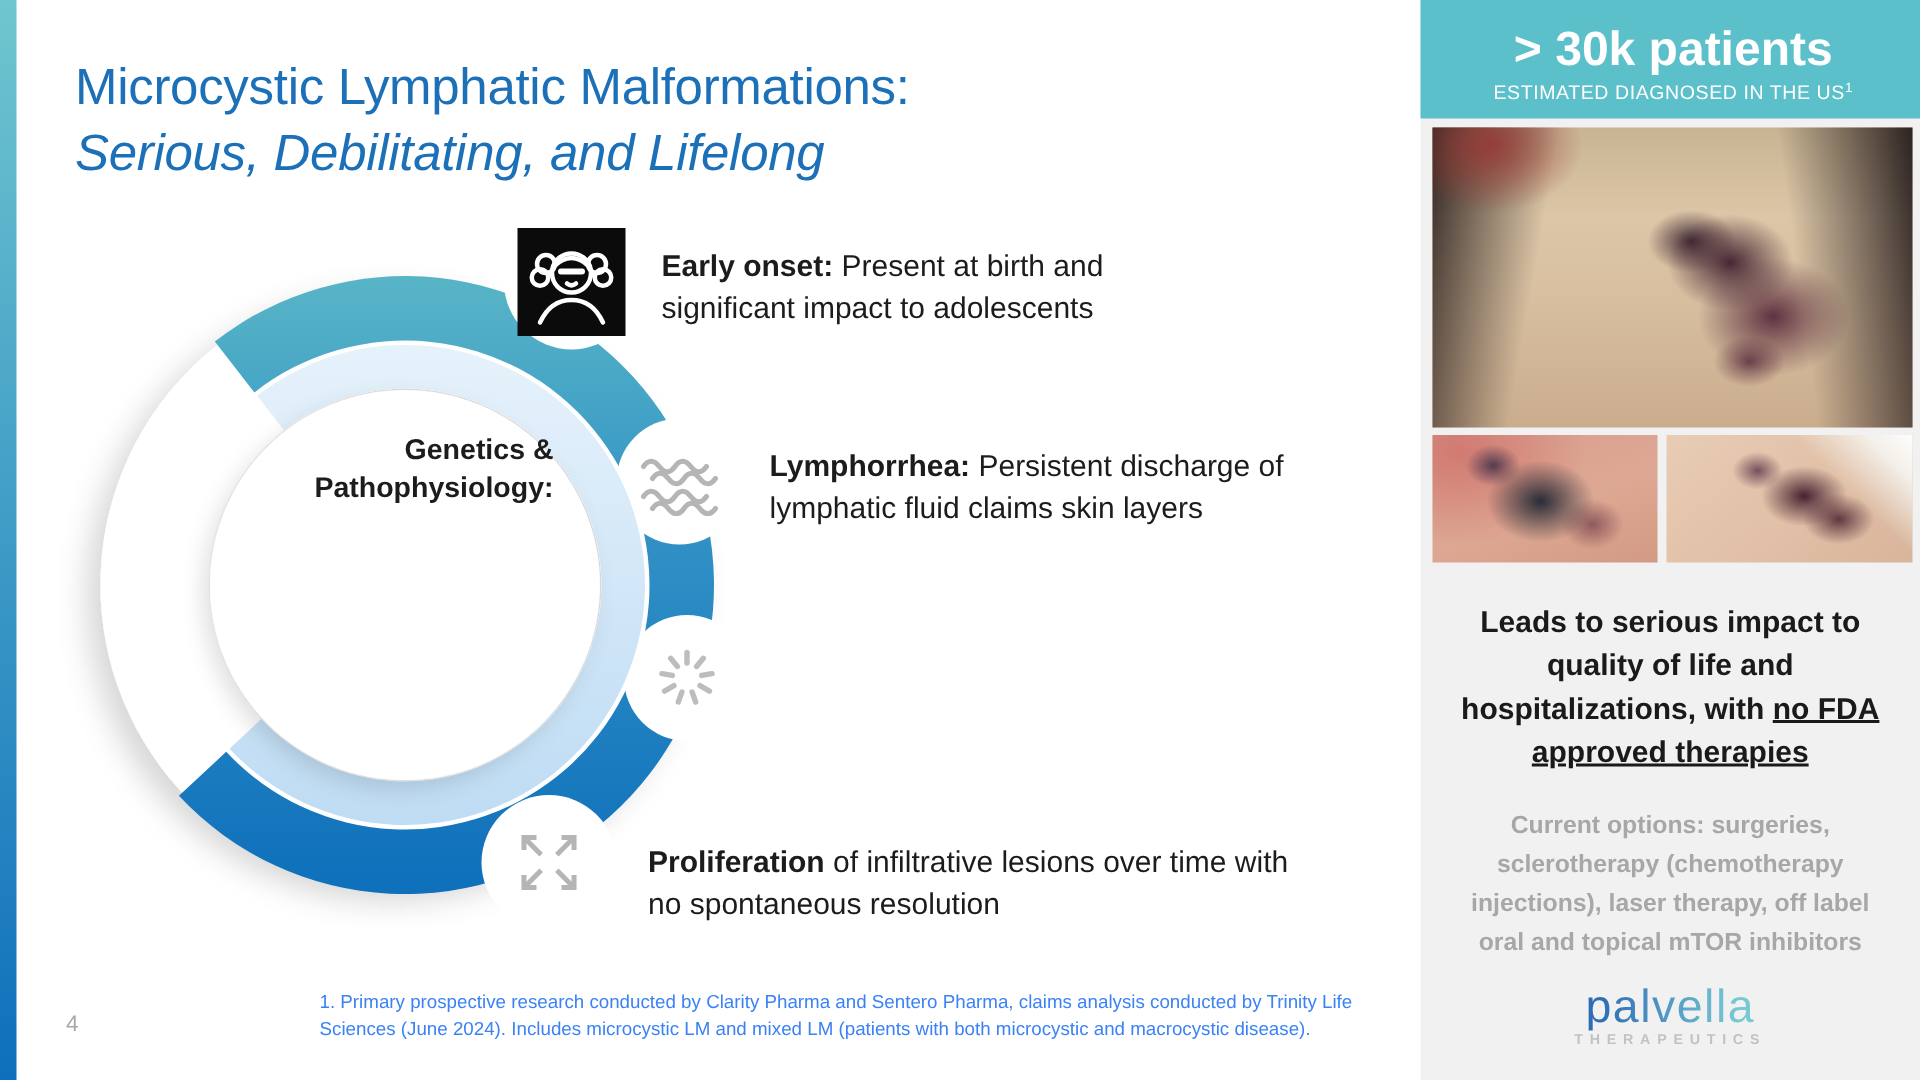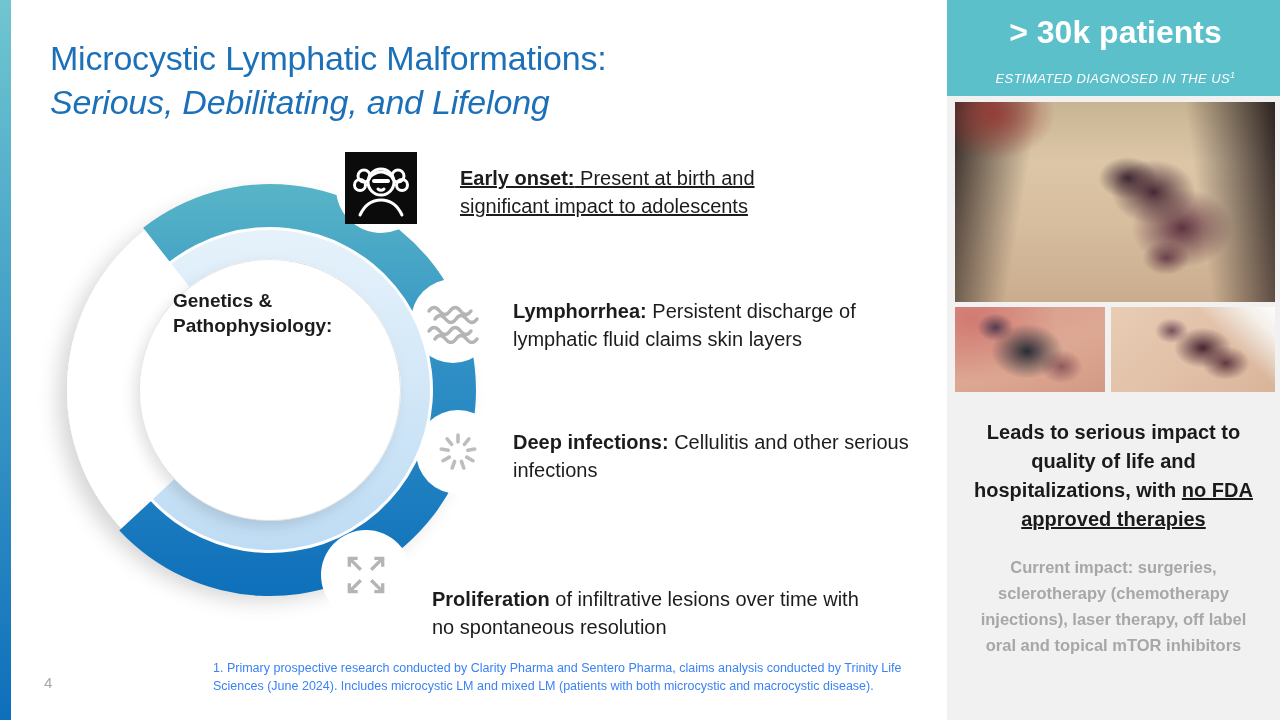--- a/index.html
+++ b/index.html
@@ -9,40 +9,40 @@
     -webkit-font-smoothing:antialiased;
   }
   
   .left-bar{position:absolute;left:0;top:0;width:11px;height:720px;
     background:linear-gradient(180deg,#6FC6CF 0%,#3E9BC6 50%,#0E6FBB 100%);}
   
   .title{position:absolute;left:50px;top:36px;color:#1C70B8;font-size:34px;line-height:44px;font-weight:500;letter-spacing:-0.2px;}
   .title .line2{font-style:italic;}
   
   .diagram-svg{position:absolute;left:60px;top:150px;overflow:visible;}
-  .circle-text{position:absolute;left:173px;top:288px;width:196px;text-align:left;color:#1c1c1c;}
+  .circle-text{position:absolute;left:173px;top:288px;width:196px;text-align:right;color:#1c1c1c;}
   .circle-text .head{font-weight:bold;font-size:19px;line-height:25px;}
   .circle-text .body{margin-top:9px;font-size:17px;line-height:24px;}
   
   .item{position:absolute;font-size:20px;line-height:28px;color:#1c1c1c;}
   .item b{font-weight:bold;}
-  .item-1{left:460px;top:164px;width:368px;text-decoration:underline;}
+  .item-1{left:441px;top:164px;width:368px;}
   .item-2{left:513px;top:297px;width:398px;}
   .item-3{left:513px;top:428px;width:400px;}
-  .item-4{left:432px;top:585px;width:442px;}
+  .item-4{left:432px;top:561px;width:442px;}
   .icon-box{position:absolute;}
   .girl-box{left:345px;top:152px;width:72px;height:72px;background:#0B0B0B;}
   
   .footnote{position:absolute;left:213px;top:659px;width:692px;font-size:12.5px;line-height:18px;color:#3b82f6;}
   .page-num{position:absolute;left:44px;top:674px;font-size:15px;color:#A8A8A8;}
   
   .sidebar{position:absolute;left:947px;top:0;width:333px;height:720px;background:#F1F1F2;}
   .sb-header{background:#5CC0CA;color:#ffffff;text-align:center;padding:14px 2px 10px 6px;}
   .sb-header .big{font-size:32px;font-weight:bold;line-height:36px;}
-  .sb-header .sub{font-size:13px;letter-spacing:0.4px;margin-top:20px;font-style:italic;}
+  .sb-header .sub{font-size:13px;letter-spacing:0.4px;margin-top:3px;}
   .sb-header sup{font-size:9px;}
   .photos{padding:6px 5px 0 8px;}
   .photo-large{width:320px;height:200px;
     background:
       radial-gradient(60px 46px at 62% 45%, rgba(62,30,46,.95), rgba(62,30,46,0) 70%),
       radial-gradient(72px 56px at 71% 63%, rgba(82,36,56,.9), rgba(82,36,56,0) 70%),
       radial-gradient(42px 30px at 54% 38%, rgba(48,26,40,.9), rgba(48,26,40,0) 70%),
       radial-gradient(34px 24px at 66% 78%, rgba(86,42,60,.8), rgba(86,42,60,0) 70%),
       radial-gradient(95px 70px at 12% 6%, rgba(152,56,52,.9), rgba(152,56,52,0) 65%),
       linear-gradient(100deg, rgba(40,30,28,.95) 0%, rgba(40,30,28,0) 24%),
@@ -172,23 +172,20 @@
         <polyline points="39,31 39,39 31,39"></polyline>
     </svg>
   </div>
 
   <div class="item item-1">
     <b>Early onset:</b><span> Present at birth and significant impact to adolescents</span>
   </div>
   <div class="item item-2">
     <b>Lymphorrhea:</b><span> Persistent discharge of lymphatic fluid claims skin layers</span>
   </div>
-  <div class="item item-3">
-    <b>Deep infections:</b><span> Cellulitis and other serious infections</span>
-  </div>
   <div class="item item-4">
     <b>Proliferation</b><span> of infiltrative lesions over time with no spontaneous resolution</span>
   </div>
 
   <div class="footnote">1. Primary prospective research conducted by Clarity Pharma and Sentero Pharma, claims analysis conducted by Trinity Life Sciences (June 2024). Includes microcystic LM and mixed LM (patients with both microcystic and macrocystic disease).</div>
   <div class="page-num">4</div>
 
   <div class="sidebar">
     <div class="sb-header">
       <div class="big">&gt; 30k patients</div>
@@ -197,16 +194,20 @@
     <div class="photos">
       <div class="photo-large"></div>
       <div class="photos-row">
         <div class="photo-small-1"></div>
         <div class="photo-small-2"></div>
       </div>
     </div>
     <div class="sb-impact">
       <span>Leads to serious impact to quality of life and hospitalizations, with </span><span class="ul">no FDA approved therapies</span>
     </div>
-    <div class="sb-options">Current impact: surgeries, sclerotherapy (chemotherapy injections), laser therapy, off label oral and topical mTOR inhibitors</div>
+    <div class="sb-options">Current options: surgeries, sclerotherapy (chemotherapy injections), laser therapy, off label oral and topical mTOR inhibitors</div>
+    <div class="sb-logo">
+      <div class="logo-name">palvella</div>
+      <div class="logo-sub">THERAPEUTICS</div>
+    </div>
   </div>
 
 </div>
 
 </body></html>

